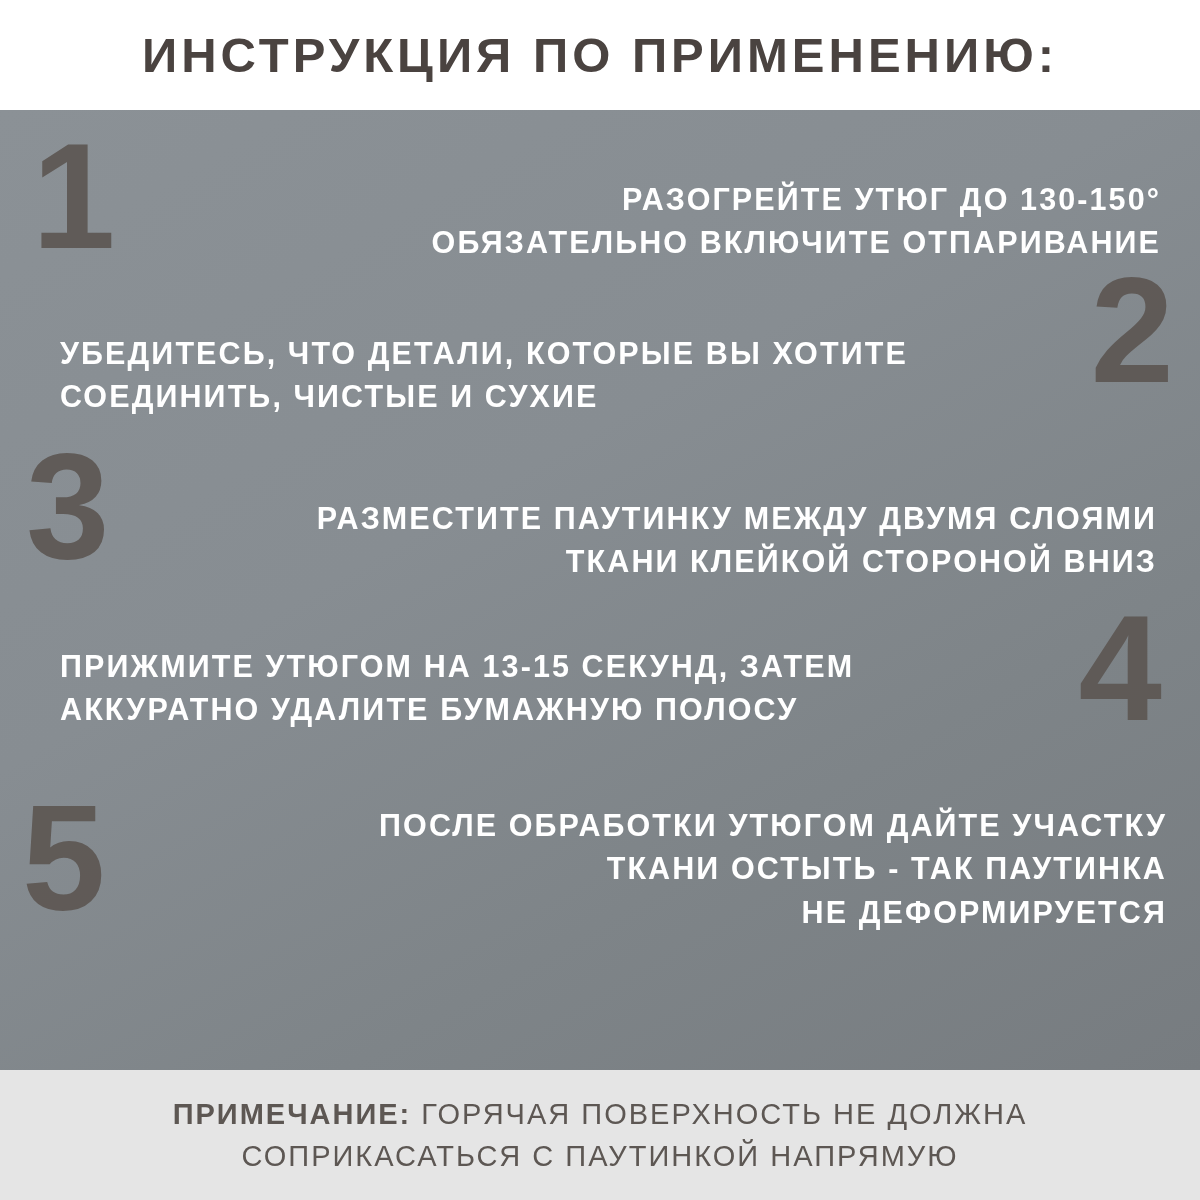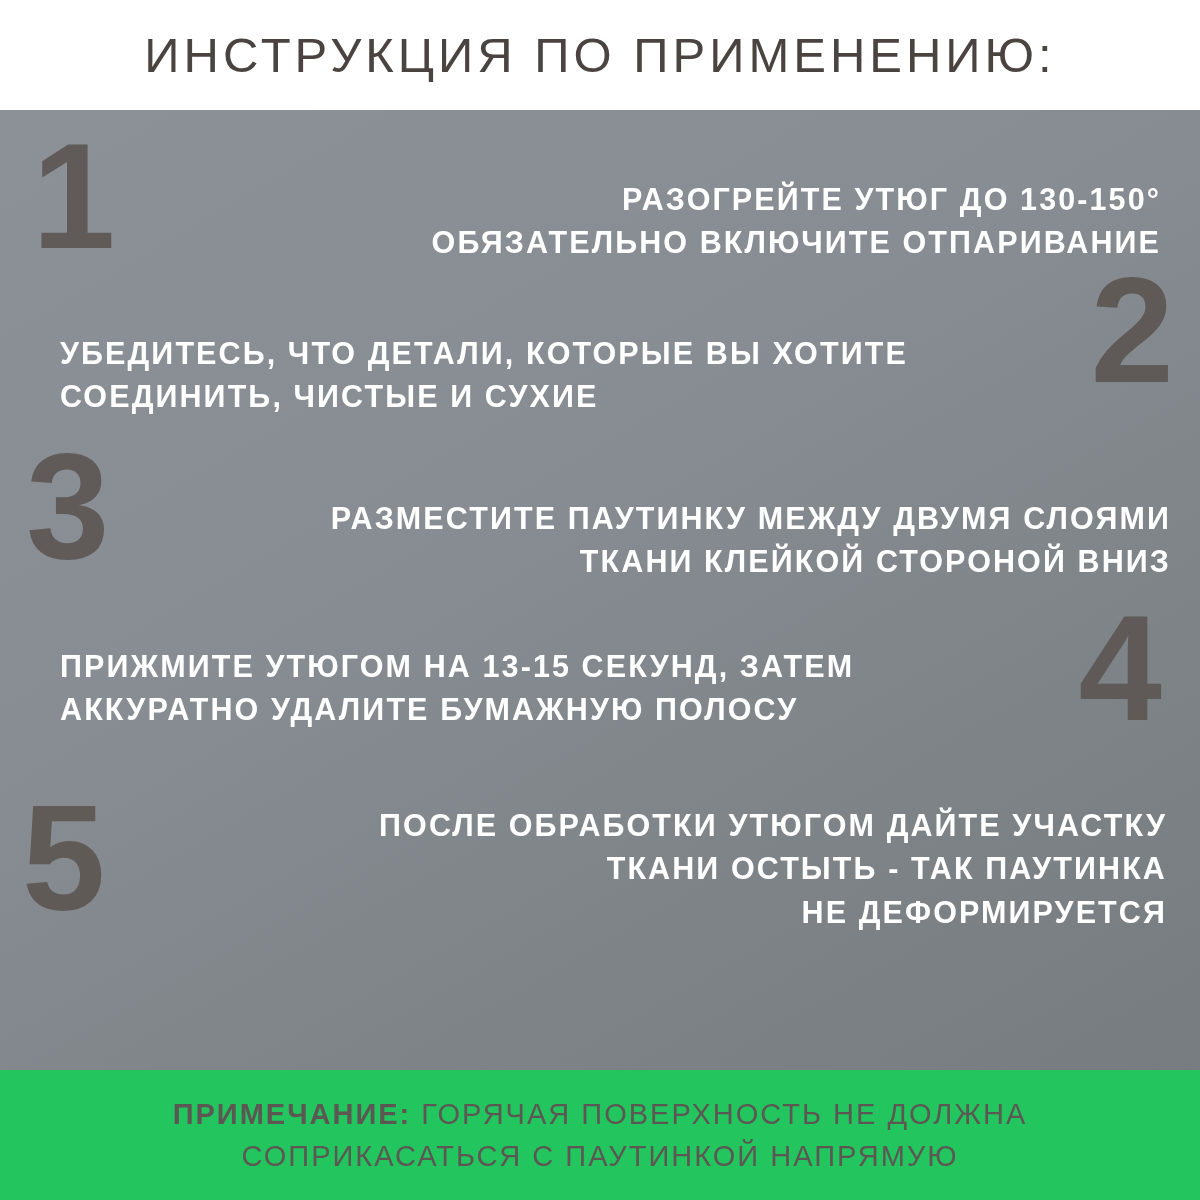--- a/index.html
+++ b/index.html
@@ -29,21 +29,21 @@
     left: 0;
     width: 1200px;
     height: 110px;
     background: #ffffff;
     display: flex;
     align-items: center;
     justify-content: center;
   }
   .header-title {
     font-size: 49px;
-    font-weight: normal;
+    font-weight: bold;
     letter-spacing: 4px;
     color: #4a4340;
     white-space: nowrap;
     text-align: left;
     line-height: 1;
   }
 
   
   .panel {
     position: absolute;
@@ -83,36 +83,36 @@
   .align-right { }
 
   
   #step1 .step-num  { left: 32px;  top: 28px; }
   #step1 .step-text { left: 86px;  top: 68px; width: 1040px; }
 
   #step2 .step-num  { right: 26px; top: 162px; }
   #step2 .step-text { right: 70px; top: 222px; width: 1070px; }
 
   #step3 .step-num  { left: 26px;  top: 338px; }
-  #step3 .step-text { left: 86px;  top: 387px; width: 1050px; }
+  #step3 .step-text { left: 72px;  top: 387px; width: 1050px; }
 
   #step4 .step-num  { right: 38px; top: 500px; }
   #step4 .step-text { right: 70px; top: 535px; width: 1070px; }
 
   #step5 .step-num  { left: 22px;  top: 690px; }
   #step5 .step-text { left: 82px;  top: 694px; width: 1050px; }
 
   
   .footer {
     position: absolute;
     left: 0;
     top: 1070px;
     width: 1200px;
     height: 130px;
-    background: #22c55e;
+    background: #e5e5e5;
     display: flex;
     align-items: center;
     justify-content: center;
   }
   .footer-inner {
     text-align: center;
     color: #5d5753;
     font-size: 29px;
     letter-spacing: 2px;
     line-height: 1.45;

